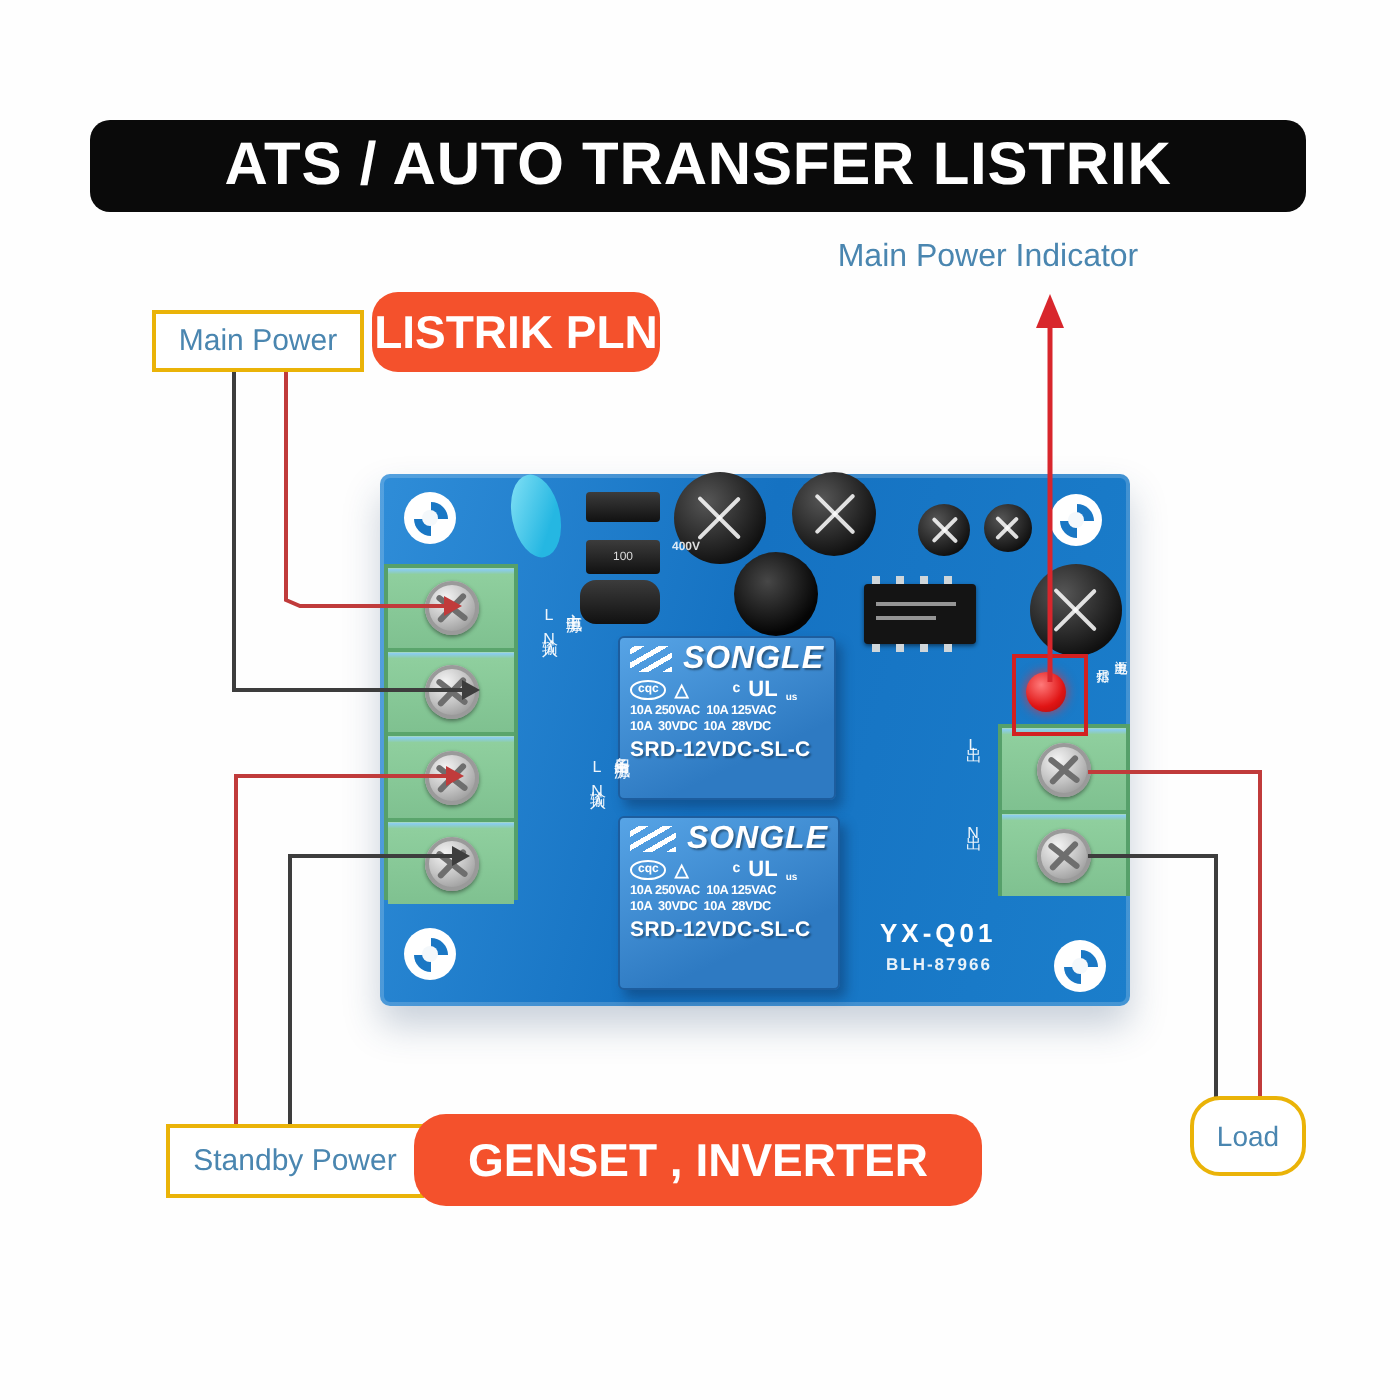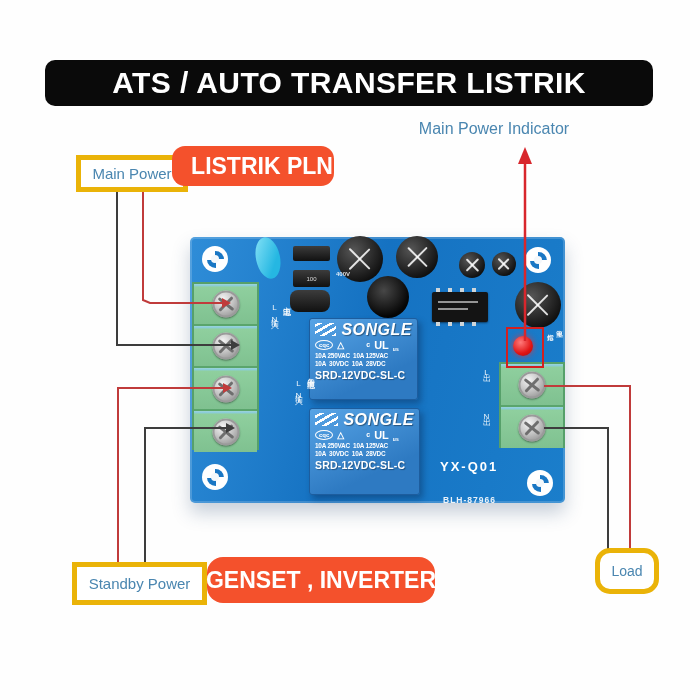--- a/index.html
+++ b/index.html
@@ -5,27 +5,27 @@
   html,body{margin:0;padding:0;background:#fff;}
   #scene{position:relative;width:700px;height:700px;background:#fefefe;overflow:hidden;
          font-family:"Liberation Sans",sans-serif;}
   .abs{position:absolute;}
   
   .title-banner{left:45px;top:60px;width:608px;height:46px;background:#0a0a0a;border-radius:10px;
     color:#fff;display:flex;align-items:center;justify-content:center;font-weight:800;
     font-size:30px;letter-spacing:.4px;white-space:nowrap;}
   .badge{background:var(--orange);color:#fff;font-weight:800;display:flex;align-items:center;
     justify-content:center;white-space:pre;}
-  .badge.listrik{left:172px;top:146px;width:144px;height:40px;border-radius:13px;font-size:23px;padding-left:18px;}
-  .badge.genset{left:207px;top:557px;width:228px;height:46px;border-radius:16px;font-size:23px;}
+  .badge.listrik{left:186px;top:146px;width:144px;height:40px;border-radius:13px;font-size:23px;}
+  .badge.genset{left:207px;top:557px;width:284px;height:46px;border-radius:16px;font-size:23px;}
   .badge.rating{left:33px;top:621px;width:633px;height:47px;border-radius:12px;font-size:27px;letter-spacing:1px;}
-  .tag{background:#fff;border:5px solid #eab308;color:var(--labelblue);display:flex;
+  .tag{background:#fff;border:2px solid #eab308;color:var(--labelblue);display:flex;
     align-items:center;justify-content:center;}
   .tag.main{left:76px;top:155px;width:102px;height:27px;font-size:15px;}
-  .tag.standby{left:72px;top:562px;width:125px;height:33px;font-size:15px;}
+  .tag.standby{left:83px;top:562px;width:125px;height:33px;font-size:15px;}
   .tag.load{left:595px;top:548px;width:54px;height:36px;font-size:14px;border-radius:15px;}
   .indicator-label{left:405px;top:120px;width:178px;text-align:center;font-size:16px;
     color:var(--labelblue);}
   
   .board{left:190px;top:237px;width:375px;height:266px;border-radius:5px;
     background:linear-gradient(105deg,#2f8dd8 0%,#1572c2 45%,#1b7ecb 100%);
     box-shadow:0 10px 18px rgba(40,70,110,.25), inset 0 0 0 2px rgba(255,255,255,.18);}
   .hole{width:26px;height:26px;border-radius:50%;background:#fff;display:flex;align-items:center;justify-content:center;}
   .hole::before{content:"";width:17px;height:17px;border-radius:50%;
     background:conic-gradient(#1a77c4 0 25%,#fff 25% 50%,#1a77c4 50% 75%,#fff 75%);}
@@ -173,21 +173,21 @@
     <div class="abs vtext" style="left:92px;top:63px;">主电源</div>
     <div class="abs vtext" style="left:80px;top:66px;">L输入N</div>
     <div class="abs vtext" style="left:116px;top:135px;">备用电源</div>
     <div class="abs vtext" style="left:104px;top:142px;">L输入N</div>
     <div class="abs vtext" style="left:292px;top:130px;">出L</div>
     <div class="abs vtext" style="left:292px;top:174px;">出N</div>
     <div class="abs vtext small" style="left:366px;top:88px;">主电源</div>
     <div class="abs vtext small" style="left:357px;top:92px;">指示灯</div>
 
     <div class="abs silk" style="left:250px;top:222px;font-size:13px;letter-spacing:2px;">YX-Q01</div>
-    <div class="abs silk" style="left:253px;top:240px;font-size:8.5px;letter-spacing:1px;opacity:.9;margin-top:18px;">BLH-87966</div>
+    <div class="abs silk" style="left:253px;top:240px;font-size:8.5px;letter-spacing:1px;opacity:.9;">BLH-87966</div>
   </div>
 
   <svg id="wires" class="abs" width="700" height="700" viewBox="0 0 700 700">
 
     <path d="M117,182 V345 H231" fill="none" stroke="#3d3d3d" stroke-width="2"></path>
     <polygon points="231,340 231,350 240,345" fill="#3d3d3d"></polygon>
     <path d="M143,182 V300 L150,303 H222" fill="none" stroke="#c03b3b" stroke-width="2"></path>
     <polygon points="222,298 222,308 231,303" fill="#c03b3b"></polygon>
 
     <path d="M118,562 V388 H223" fill="none" stroke="#c03b3b" stroke-width="2"></path>

